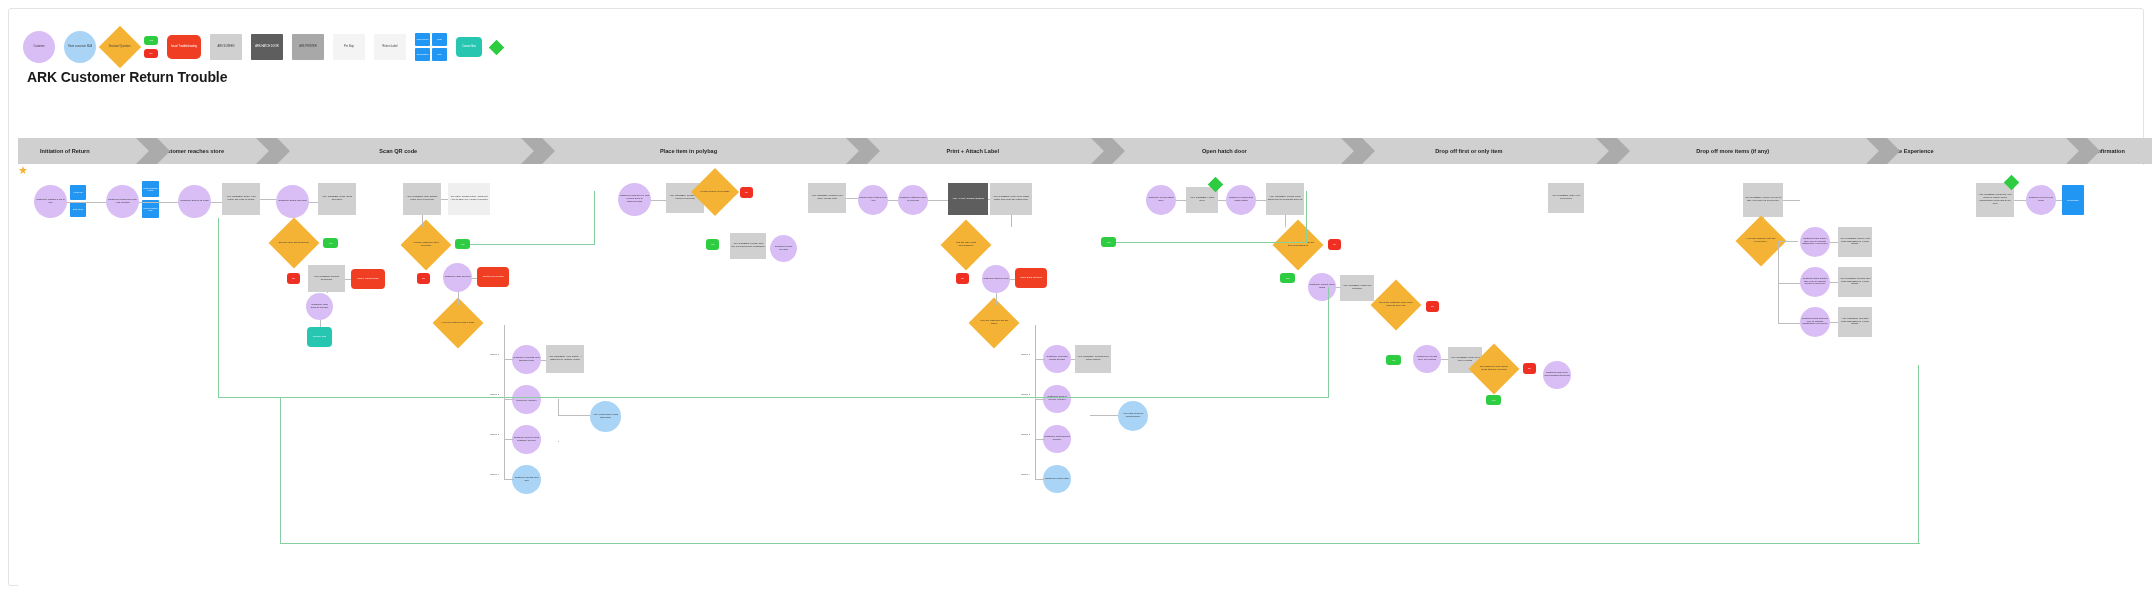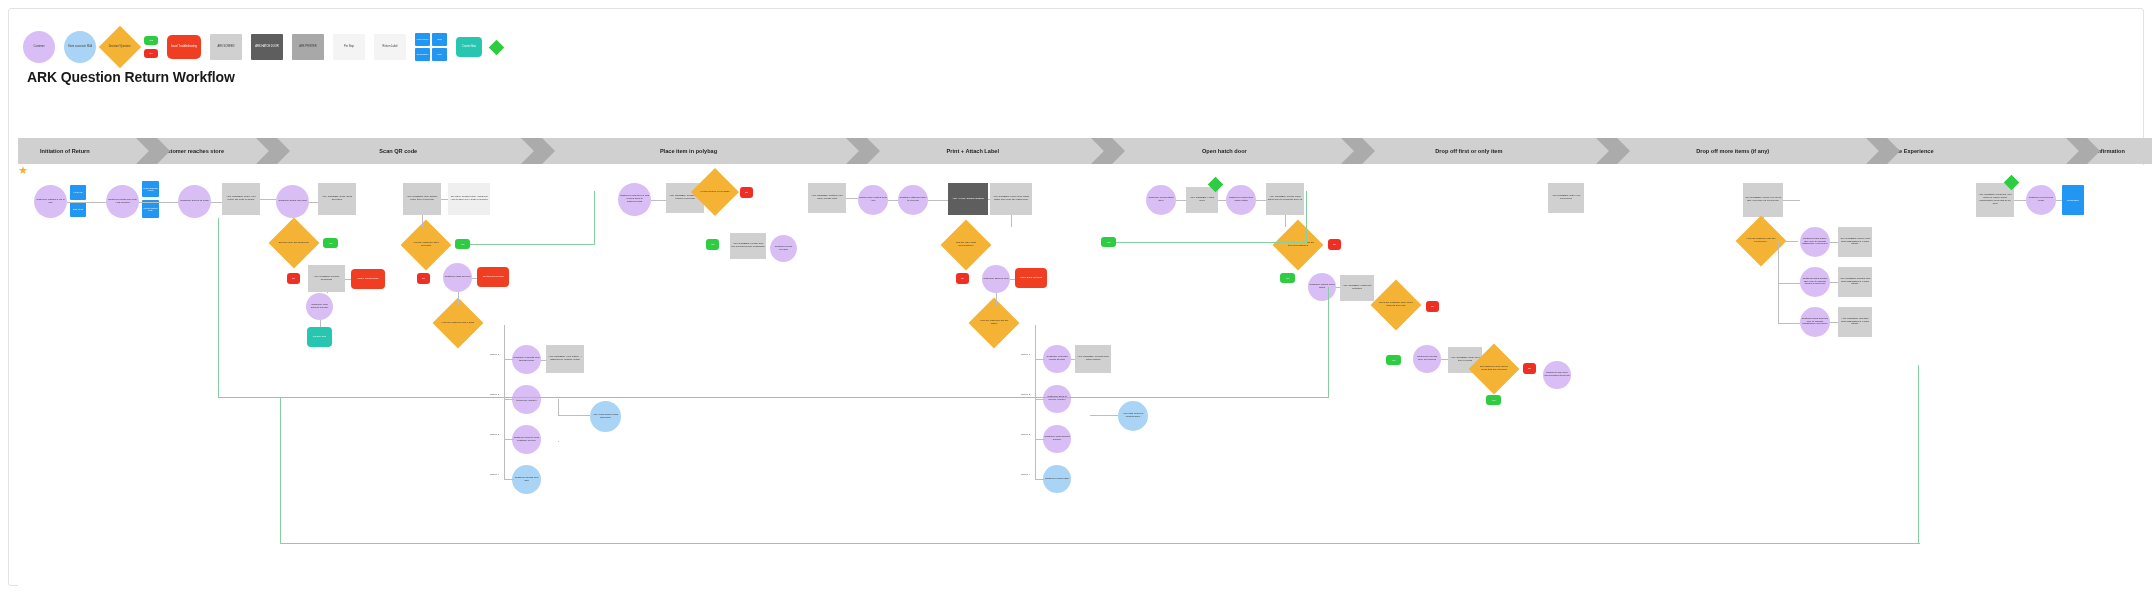--- a/index.html
+++ b/index.html
@@ -115,21 +115,21 @@
         <div class="lg lg-blue">
             <span>Rate</span>
           </div>
       </div>
       <div class="lg lg-teal">
           <span>Courier flow</span>
         </div>
       <div class="lg-gdia"></div>
     </div>
 
-    <div class="title">ARK Question Return Workflow</div>
+    <div class="title">ARK Customer Return Trouble</div>
 
     <div class="band" id="band">
         <div class="phase" style="left: 8px; width: 120px;">
           <span class="plab" style="margin-left: 14px;">Initiation of Return</span>
         </div>
         <div class="phase" style="left: 128px; width: 120px;">
           <span class="plab" style="margin-left: 14px;">Customer reaches store</span>
         </div>
         <div class="phase" style="left: 248px; width: 265px;">
           <span class="plab" style="margin-left: 113.3px;">Scan QR code</span>

